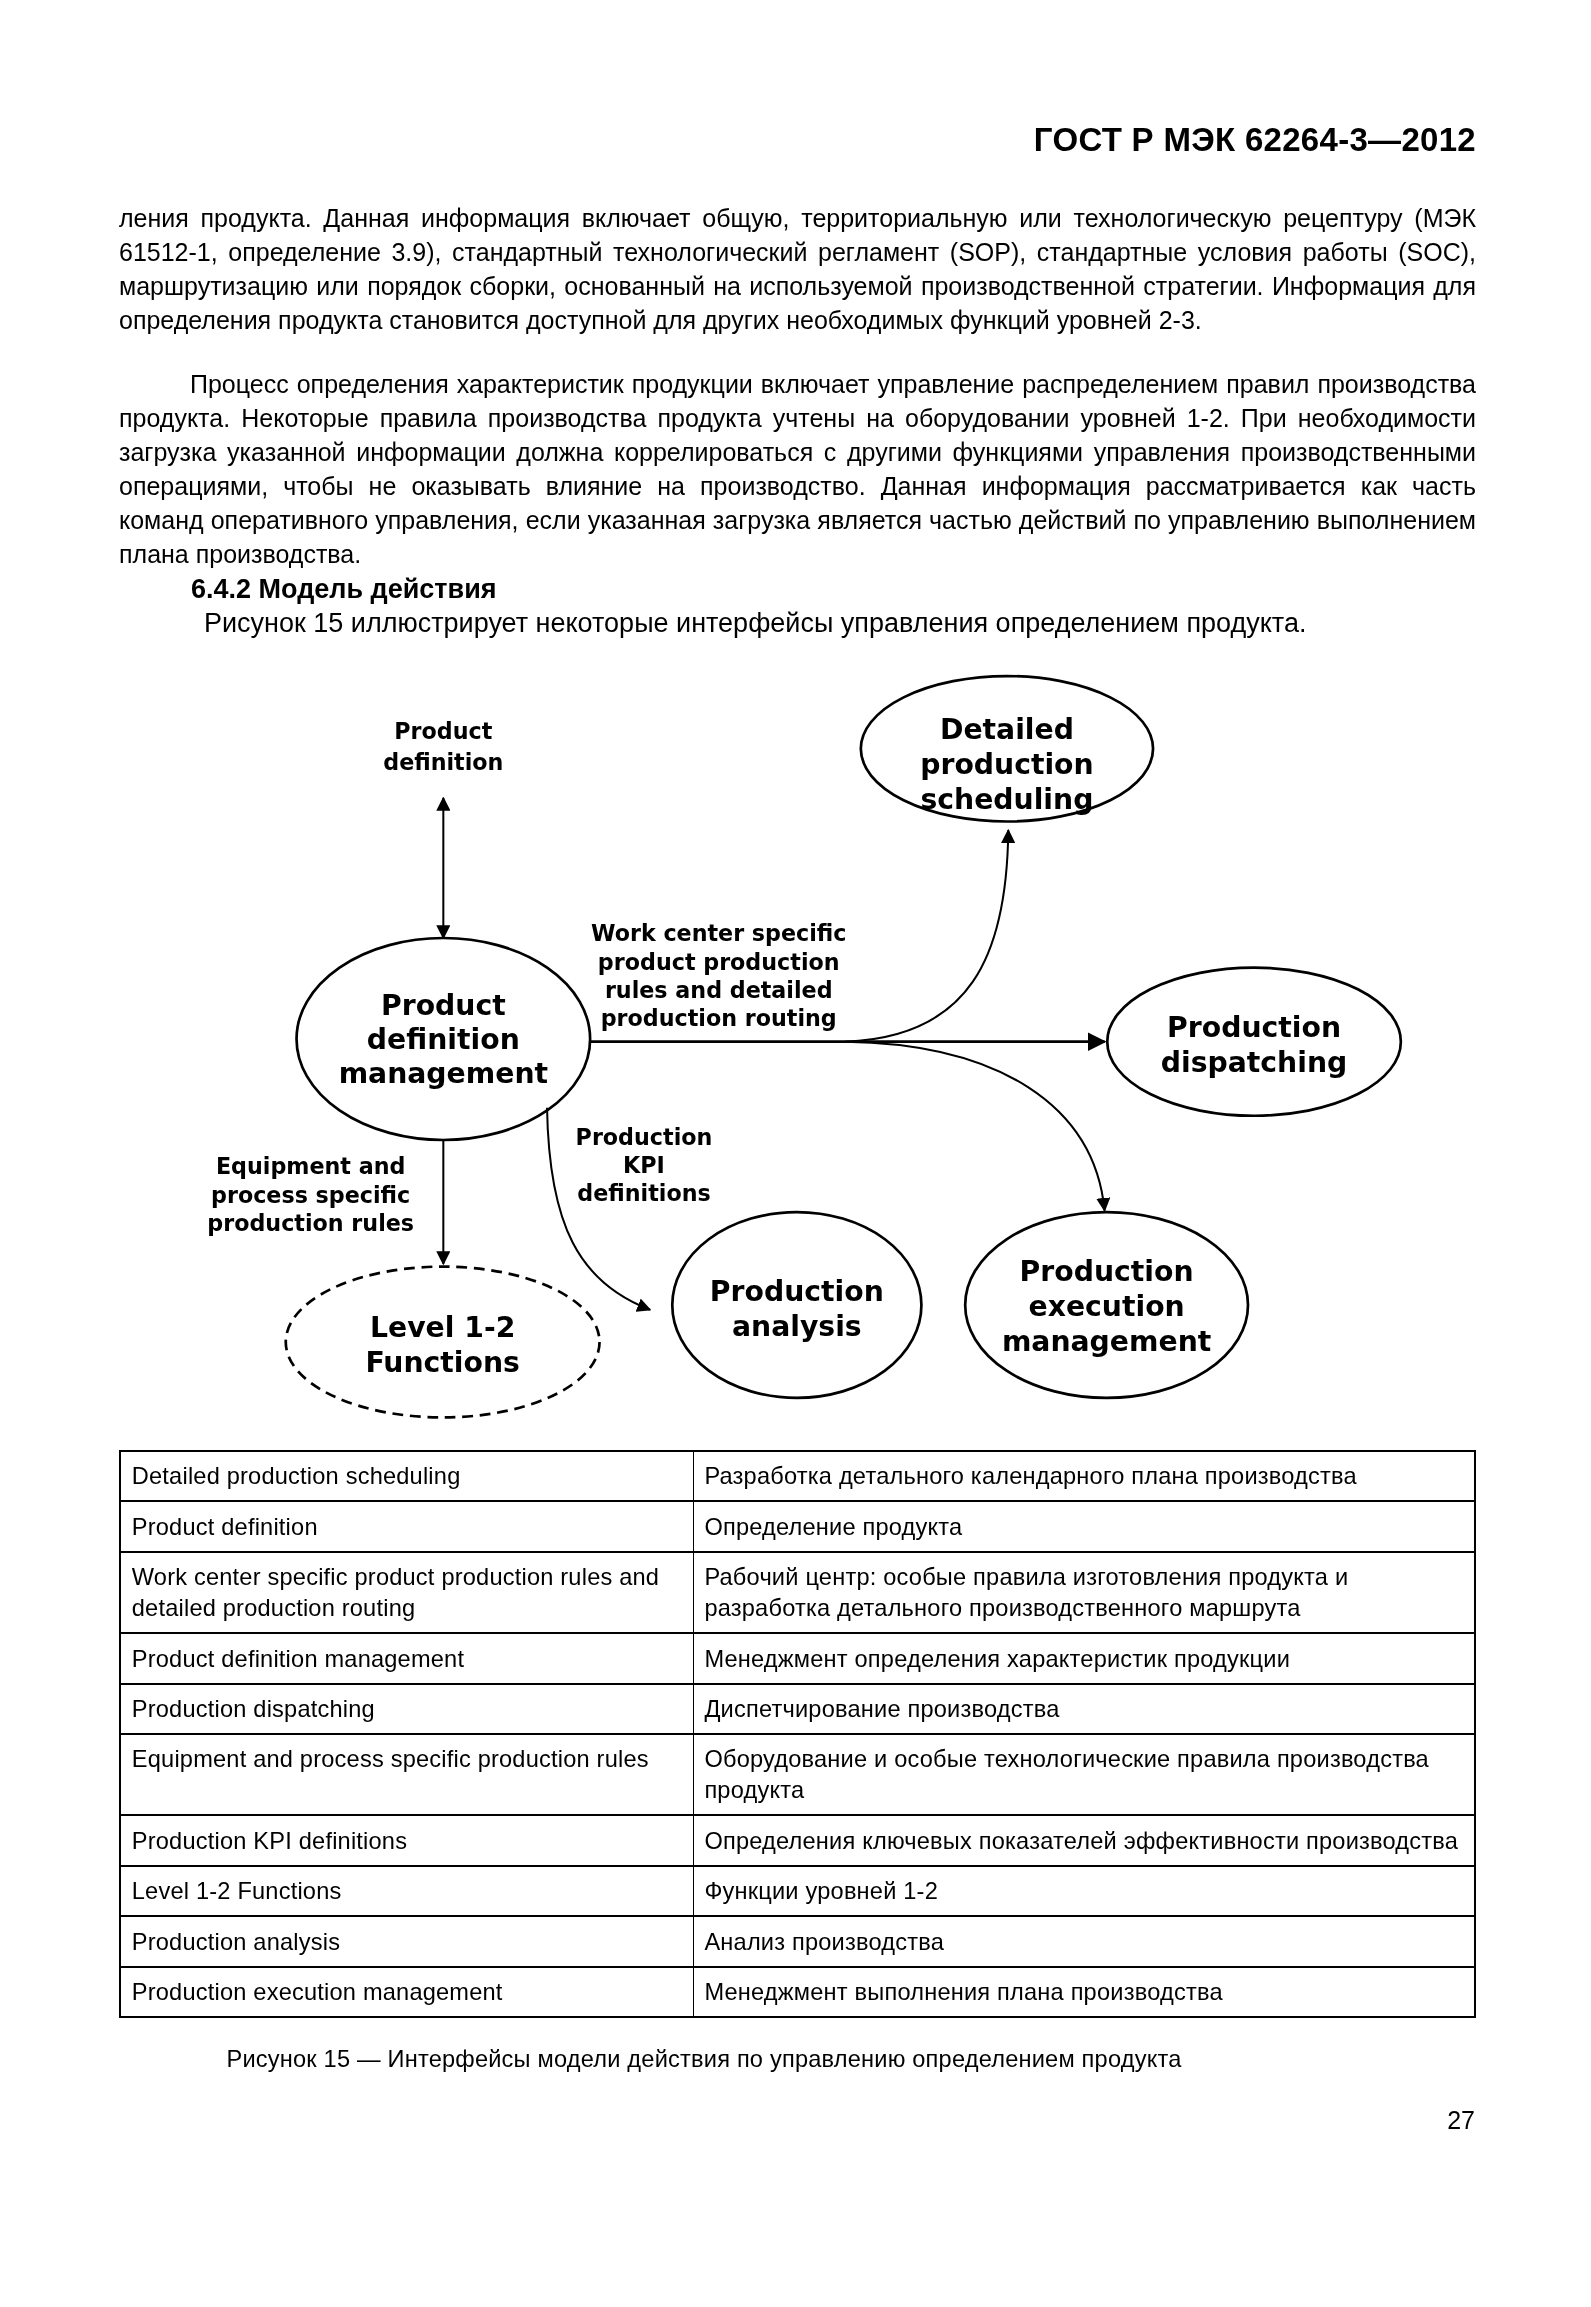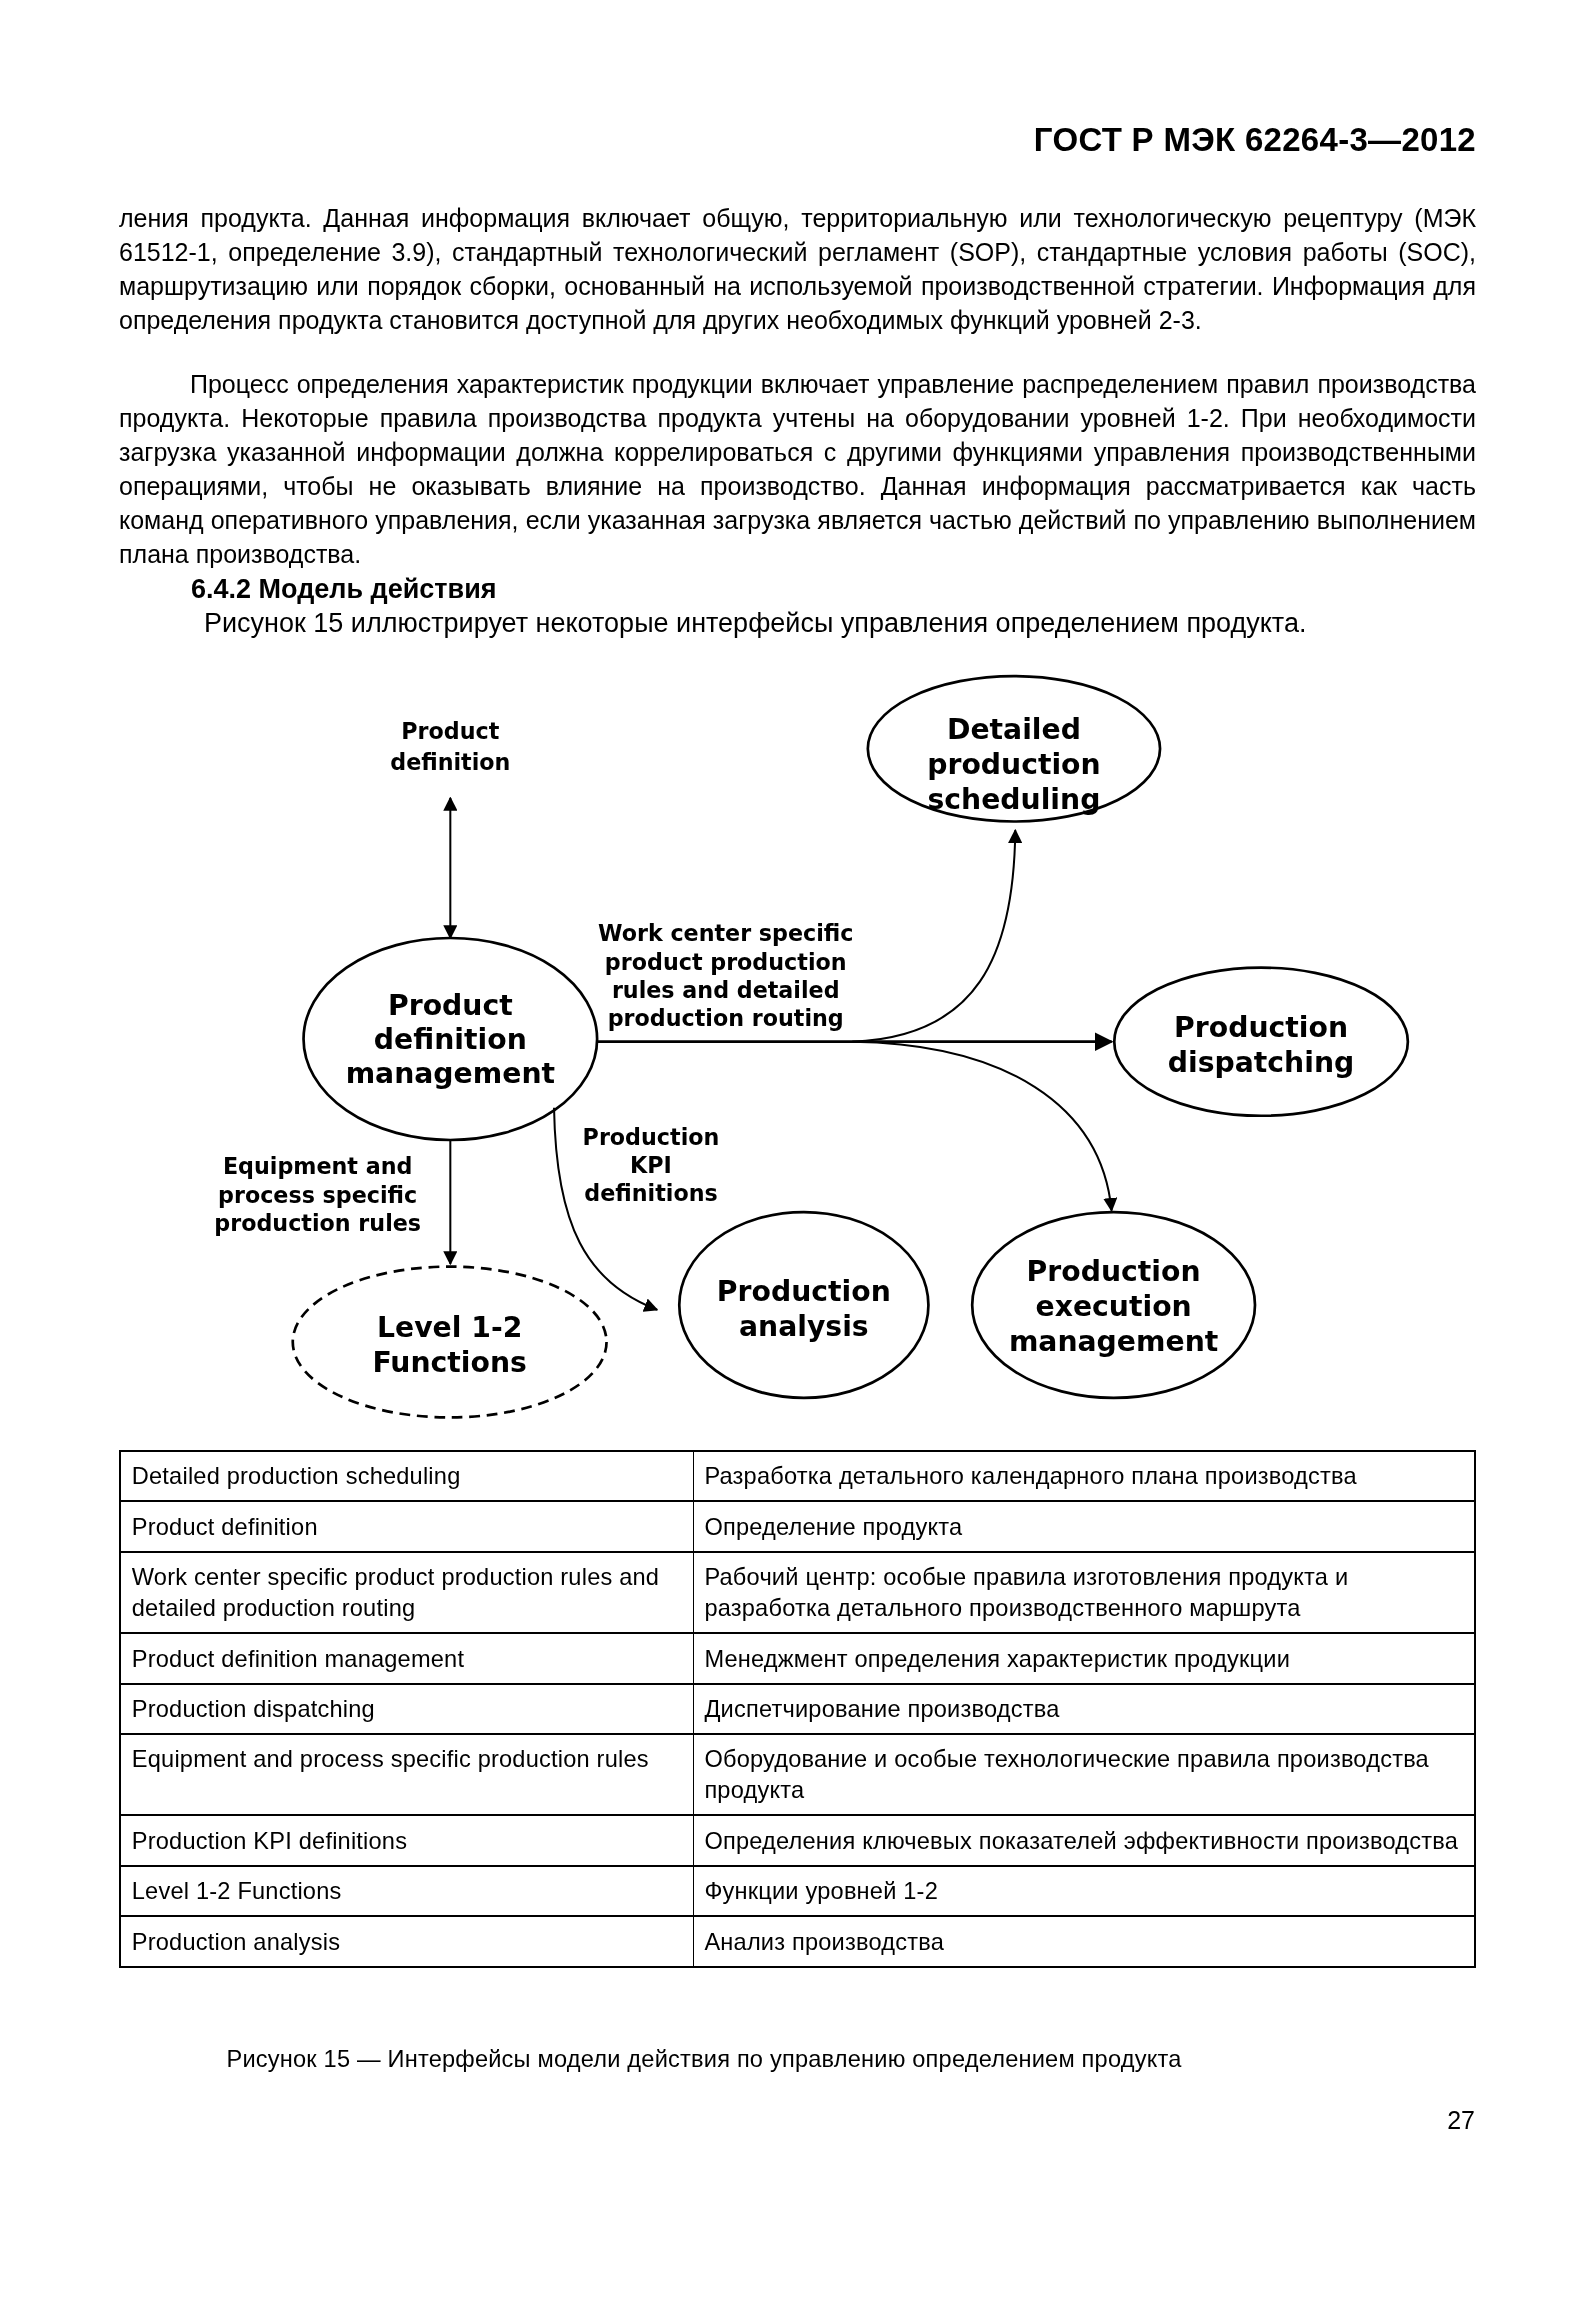--- a/index.html
+++ b/index.html
@@ -5,21 +5,21 @@
   html, body { margin: 0; padding: 0; background: #ffffff; }
   body { width: 1591px; height: 2307px; position: relative; overflow: hidden; color: #000; font-family: "Liberation Sans", sans-serif; }
   .header { position: absolute; top: 121px; right: 115px; font-size: 33px; font-weight: bold; letter-spacing: 0.3px; }
   .body-text { position: absolute; left: 119px; width: 1357px; font-size: 25px; line-height: 34px; text-align: justify; }
   .body-text p { margin: 0; }
   .indent { text-indent: 71px; }
   .p1 { top: 201px; }
   .p2 { top: 367px; }
   .heading { position: absolute; left: 191px; top: 574px; font-size: 27px; font-weight: bold; }
   .intro { position: absolute; left: 191px; top: 608px; font-size: 27px; margin-left: 13px; }
-  .diagram { position: absolute; left: 7px; top: 0; width: 1331px; height: 1441px; pointer-events: none; padding-left: 18px; }
+  .diagram { position: absolute; left: 0; top: 0; width: 1331px; height: 1441px; pointer-events: none; padding-left: 18px; }
   .diagram svg { position: absolute; left: 0; top: 0; }
   .node-text { font-family: "DejaVu Sans", sans-serif; font-weight: bold; text-anchor: middle; }
   .label-text { font-family: "DejaVu Sans", sans-serif; font-weight: bold; text-anchor: middle; }
   table.legend { position: absolute; left: 119px; top: 1450px; width: 1357px; border-collapse: collapse; font-size: 23.6px; letter-spacing: 0.2px; }
   table.legend td { border: 2px solid #000; border-top-width: 2.7px; border-bottom-width: 2.7px; vertical-align: top; padding: 9.4px 10.8px 8px 10.8px; line-height: 31px; }
   table.legend td.en { width: 550px; border-right-width: 1.3px; }
   table.legend td.ru { border-left-width: 1.3px; }
   .caption { position: absolute; top: 2046px; left: 0; width: 1448px; text-align: center; font-size: 23.6px; letter-spacing: 0.2px; }
   .caption span { margin-left: -40px; }
   .page-num { position: absolute; top: 2106px; right: 116px; font-size: 25px; margin-left: 22px; }
@@ -149,18 +149,22 @@
         <td class="ru">Определения ключевых показателей эффективности производства</td>
       </tr>
     <tr>
         <td class="en">Level 1-2 Functions</td>
         <td class="ru">Функции уровней 1-2</td>
       </tr>
     <tr>
         <td class="en">Production analysis</td>
         <td class="ru">Анализ производства</td>
       </tr>
+    <tr>
+        <td class="en">Production execution management</td>
+        <td class="ru">Менеджмент выполнения плана производства</td>
+      </tr>
   </tbody>
 </table>
 
 <div class="caption"><span>Рисунок 15 — Интерфейсы модели действия по управлению определением продукта</span></div>
 <div class="page-num">27</div>
 
 
 </body></html>

